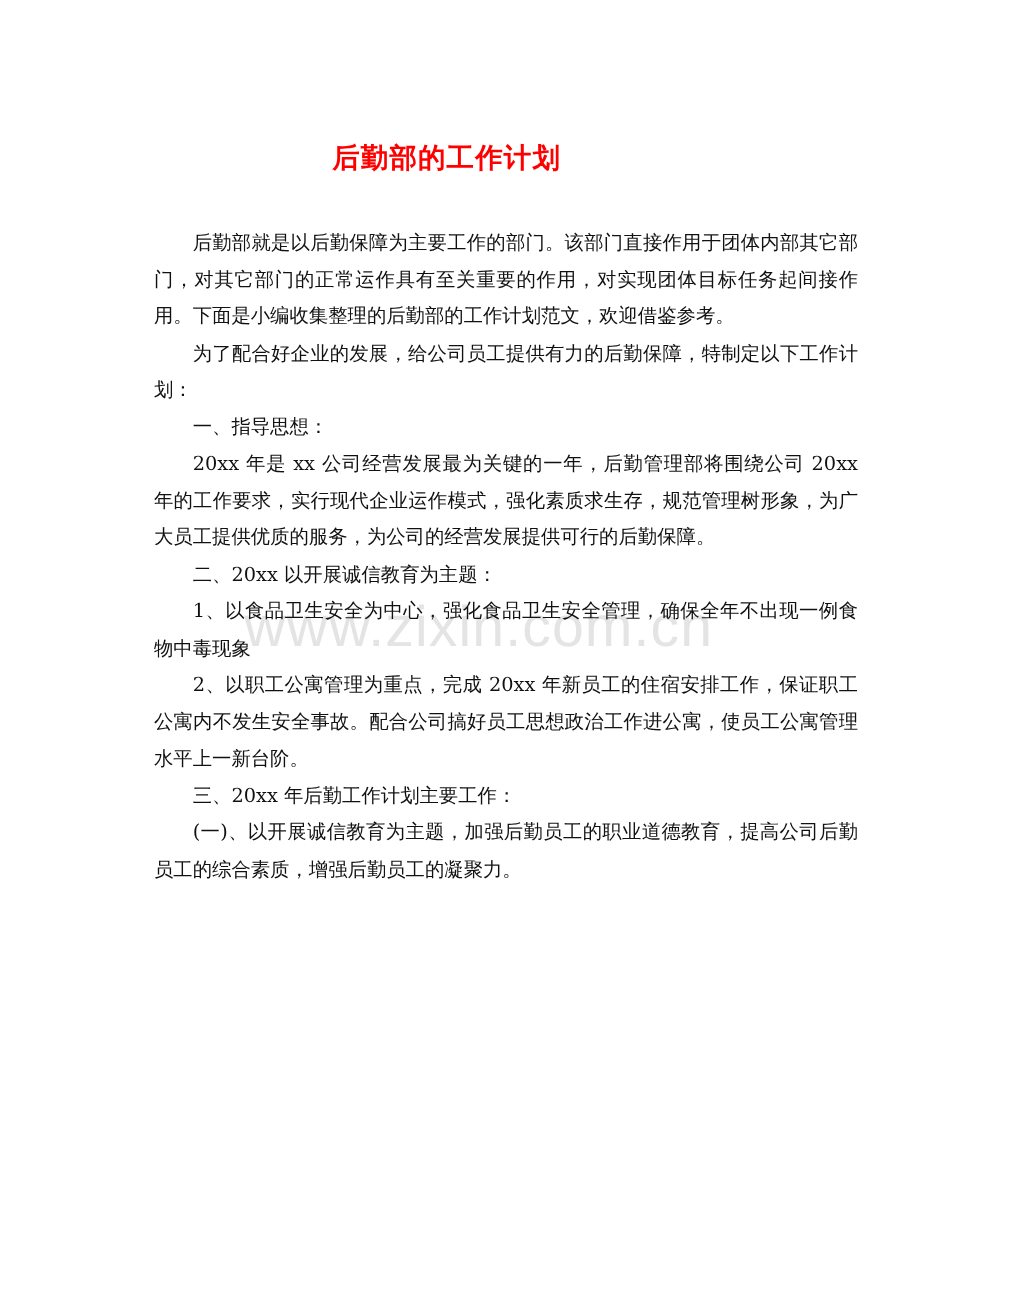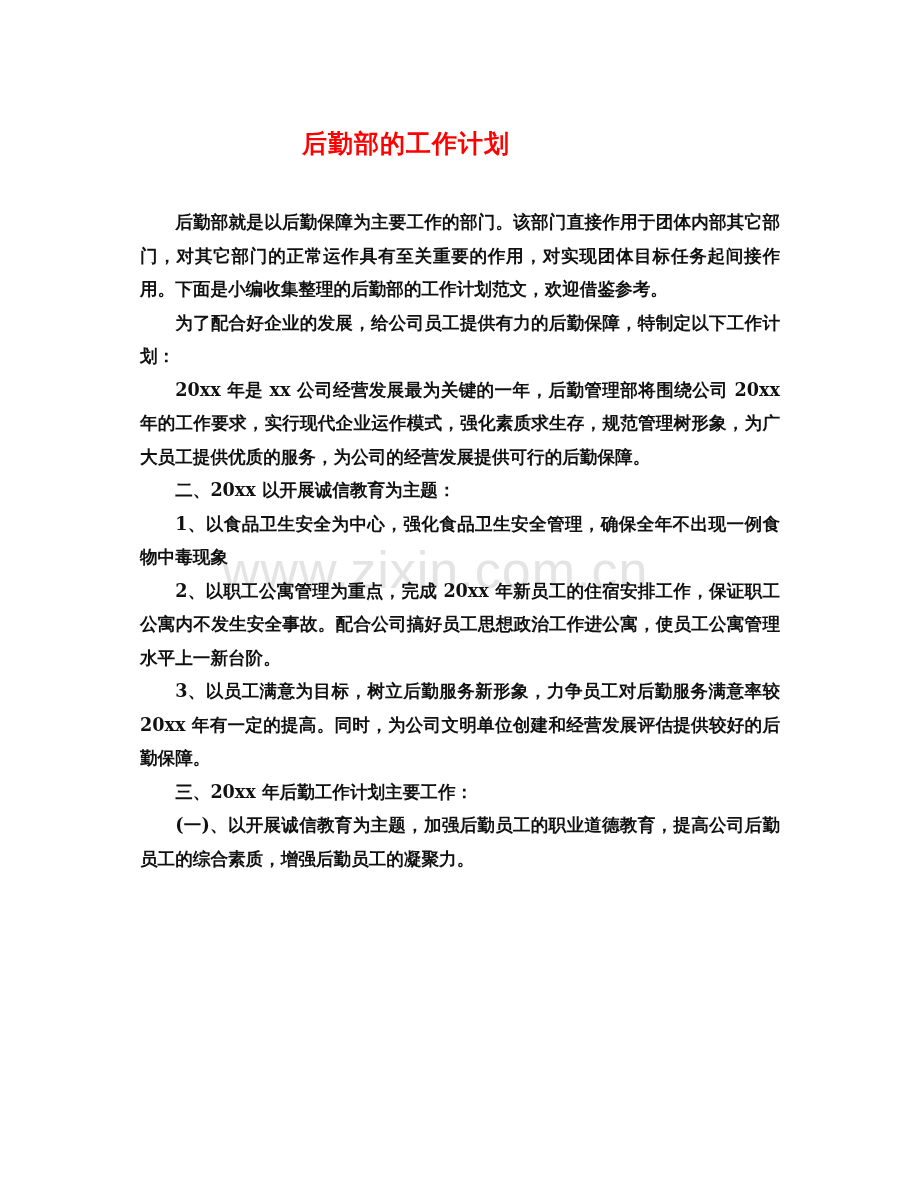--- a/index.html
+++ b/index.html
@@ -33,21 +33,20 @@
     letter-spacing: 1px;
     font-family: "DejaVu Sans", "Liberation Sans", sans-serif;
   }
   .body {
     position: absolute;
     left: 140px;
     top: 205px;
     width: 640px;
     font-size: 17.6px;
     line-height: 33.5px;
-    font-weight: bold;
   }
   .para {
     margin: 0;
     text-indent: 2em;
     text-align: justify;
   }
   .watermark {
     position: absolute;
     left: 222px;
     top: 540px;
@@ -66,22 +65,22 @@
 
 <div class="page">
 
   <div class="watermark">www.zixin.com.cn</div>
 
   <h1 class="title" style="margin:0;">后勤部的工作计划</h1>
 
   <div class="body">
     <p class="para">后勤部就是以后勤保障为主要工作的部门。该部门直接作用于团体内部其它部门，对其它部门的正常运作具有至关重要的作用，对实现团体目标任务起间接作用。下面是小编收集整理的后勤部的工作计划范文，欢迎借鉴参考。</p>
     <p class="para">为了配合好企业的发展，给公司员工提供有力的后勤保障，特制定以下工作计划：</p>
+    <p class="para">一、指导思想：</p>
     <p class="para">20xx 年是 xx 公司经营发展最为关键的一年，后勤管理部将围绕公司 20xx 年的工作要求，实行现代企业运作模式，强化素质求生存，规范管理树形象，为广大员工提供优质的服务，为公司的经营发展提供可行的后勤保障。</p>
     <p class="para">二、20xx 以开展诚信教育为主题：</p>
     <p class="para">1、以食品卫生安全为中心，强化食品卫生安全管理，确保全年不出现一例食物中毒现象</p>
     <p class="para">2、以职工公寓管理为重点，完成 20xx 年新员工的住宿安排工作，保证职工公寓内不发生安全事故。配合公司搞好员工思想政治工作进公寓，使员工公寓管理水平上一新台阶。</p>
-    <p class="para">3、以员工满意为目标，树立后勤服务新形象，力争员工对后勤服务满意率较 20xx 年有一定的提高。同时，为公司文明单位创建和经营发展评估提供较好的后勤保障。</p>
     <p class="para">三、20xx 年后勤工作计划主要工作：</p>
     <p class="para">(一)、以开展诚信教育为主题，加强后勤员工的职业道德教育，提高公司后勤员工的综合素质，增强后勤员工的凝聚力。</p>
   </div>
 
 </div>
 
 </body></html>

